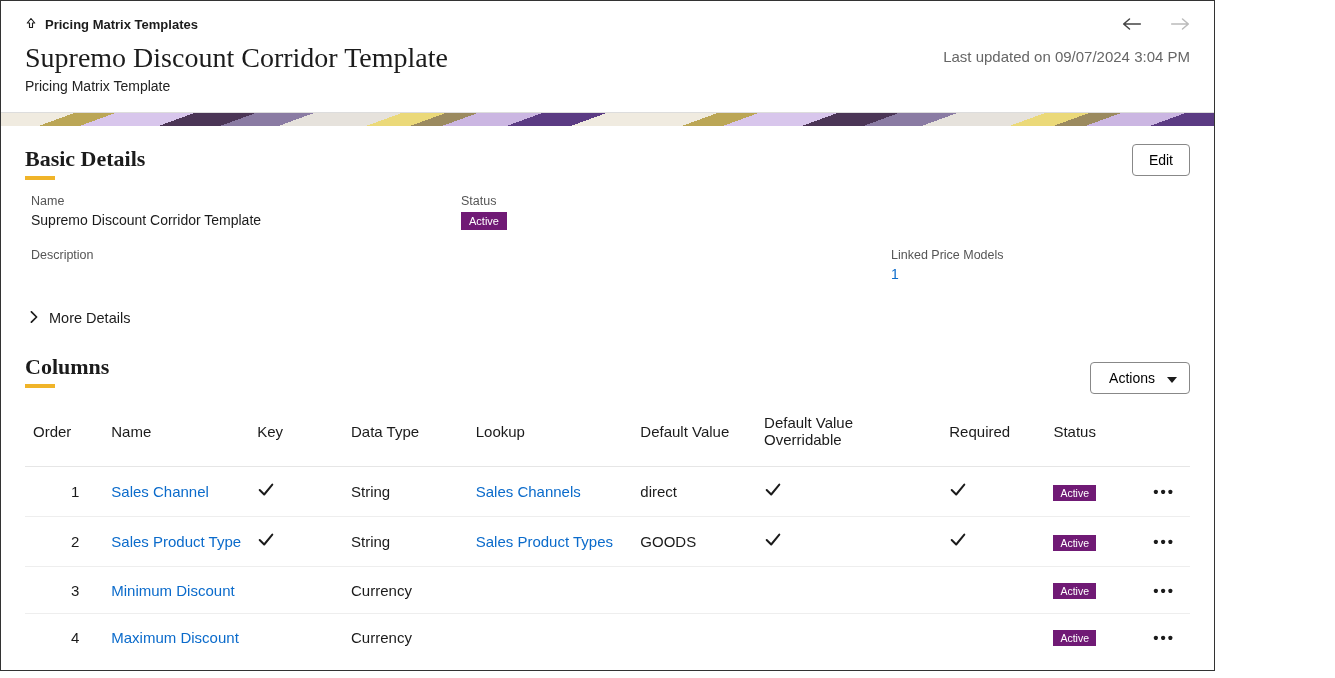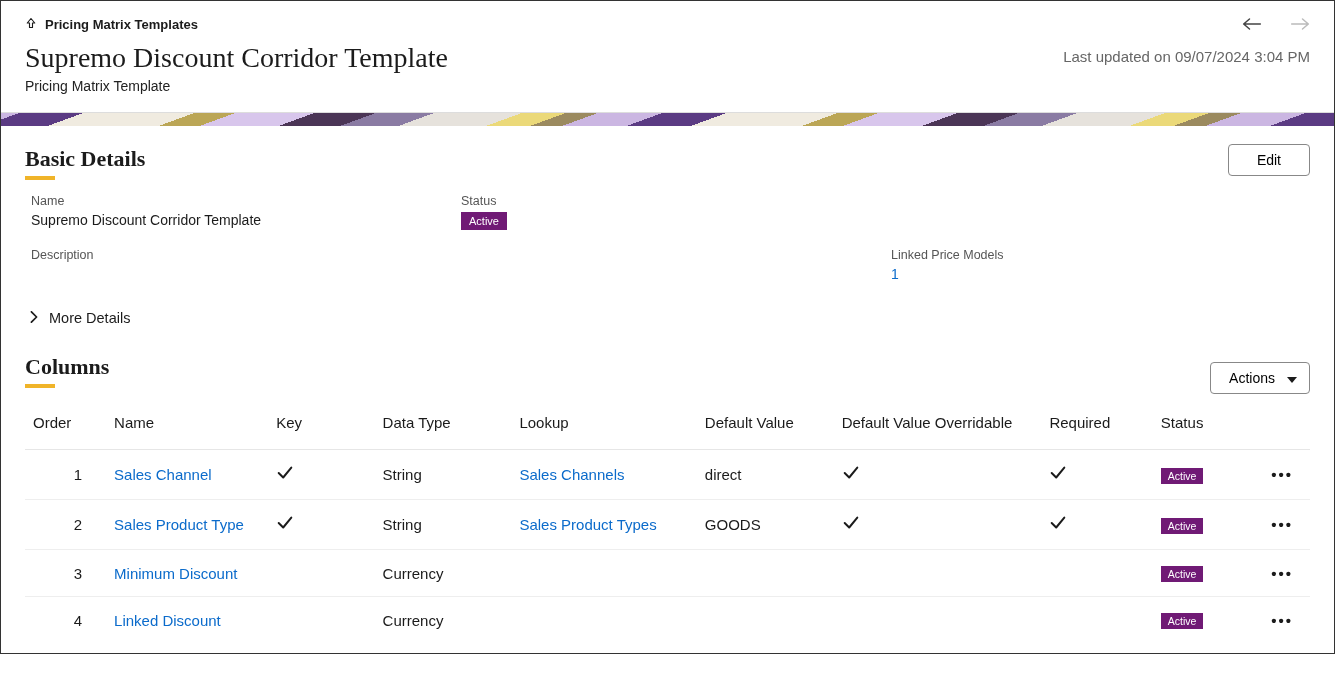--- a/index.html
+++ b/index.html
@@ -4,21 +4,21 @@
 <style>
   * { box-sizing: border-box; }
   body {
     margin: 0;
     font-family: -apple-system, BlinkMacSystemFont, "Segoe UI", Arial, sans-serif;
     background: #fff;
     color: #1b1b1b;
     font-size: 14px;
   }
   .page {
-    width: 1335px;
+    width: 1215px;
     border: 1px solid #333;
     margin: 0;
     background: #fff;
   }
 
   
   .hdr {
     padding: 16px 24px 18px 24px;
     position: relative;
   }
@@ -99,21 +99,21 @@
     margin-top: 2px;
     margin-bottom: 14px;
   }
   .edit-btn, .actions-btn {
     position: absolute;
     top: 18px;
     right: 24px;
     background: #fff;
     border: 1px solid #888;
     border-radius: 4px;
-    padding: 7px 28px;
+    padding: 7px 16px;
     font-size: 14px;
     cursor: pointer;
   }
   .actions-btn { display: flex; align-items: center; gap: 12px; padding: 7px 12px 7px 18px; }
 
   
   .details-grid {
     display: flex;
     padding-left: 6px;
     margin-bottom: 18px;
@@ -331,21 +331,21 @@
             <td class="col-dtype">Currency</td>
             <td class="col-lookup"></td>
             <td class="col-defv"></td>
             <td class="col-defov check"></td>
             <td class="col-req check"></td>
             <td class="col-status"><span class="badge small">Active</span></td>
             <td class="col-act"><span class="dots">•••</span></td>
           </tr>
           <tr>
             <td class="col-order">4</td>
-            <td class="col-name"><span class="link-text">Linked Discount</span></td>
+            <td class="col-name"><span class="link-text">Maximum Discount</span></td>
             <td class="col-key check"></td>
             <td class="col-dtype">Currency</td>
             <td class="col-lookup"></td>
             <td class="col-defv"></td>
             <td class="col-defov check"></td>
             <td class="col-req check"></td>
             <td class="col-status"><span class="badge small">Active</span></td>
             <td class="col-act"><span class="dots">•••</span></td>
           </tr>
         </tbody>

